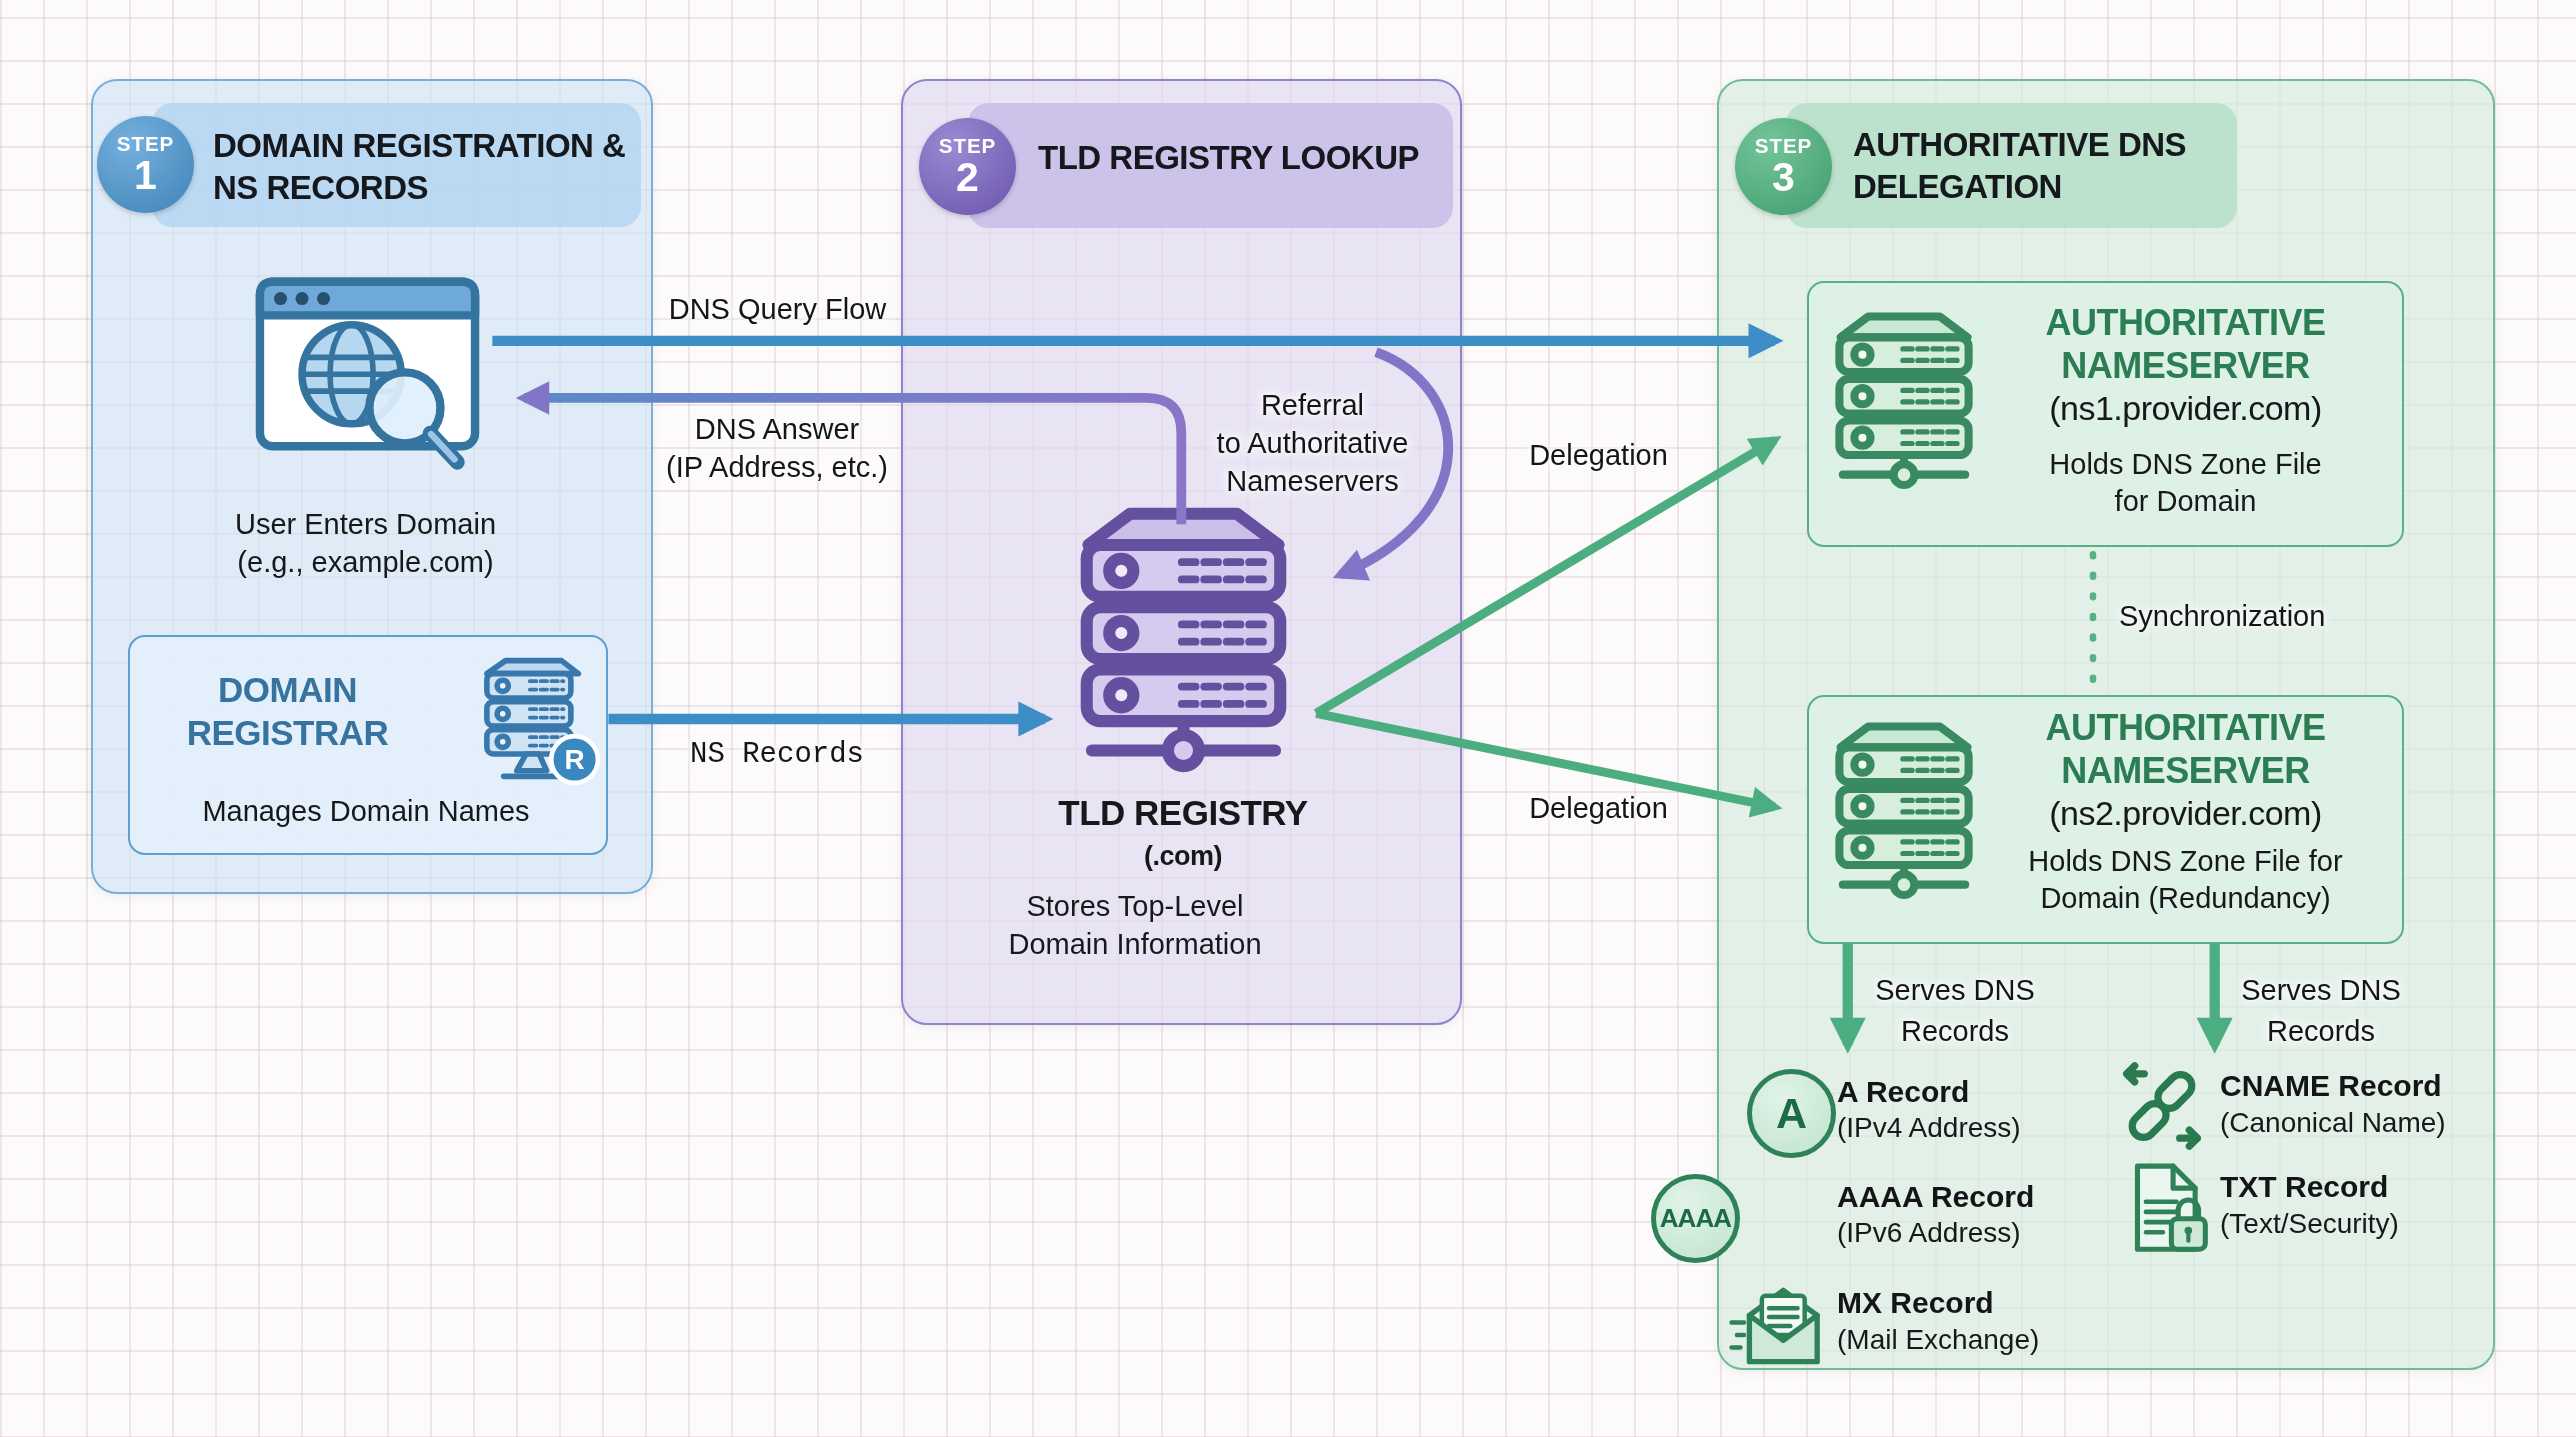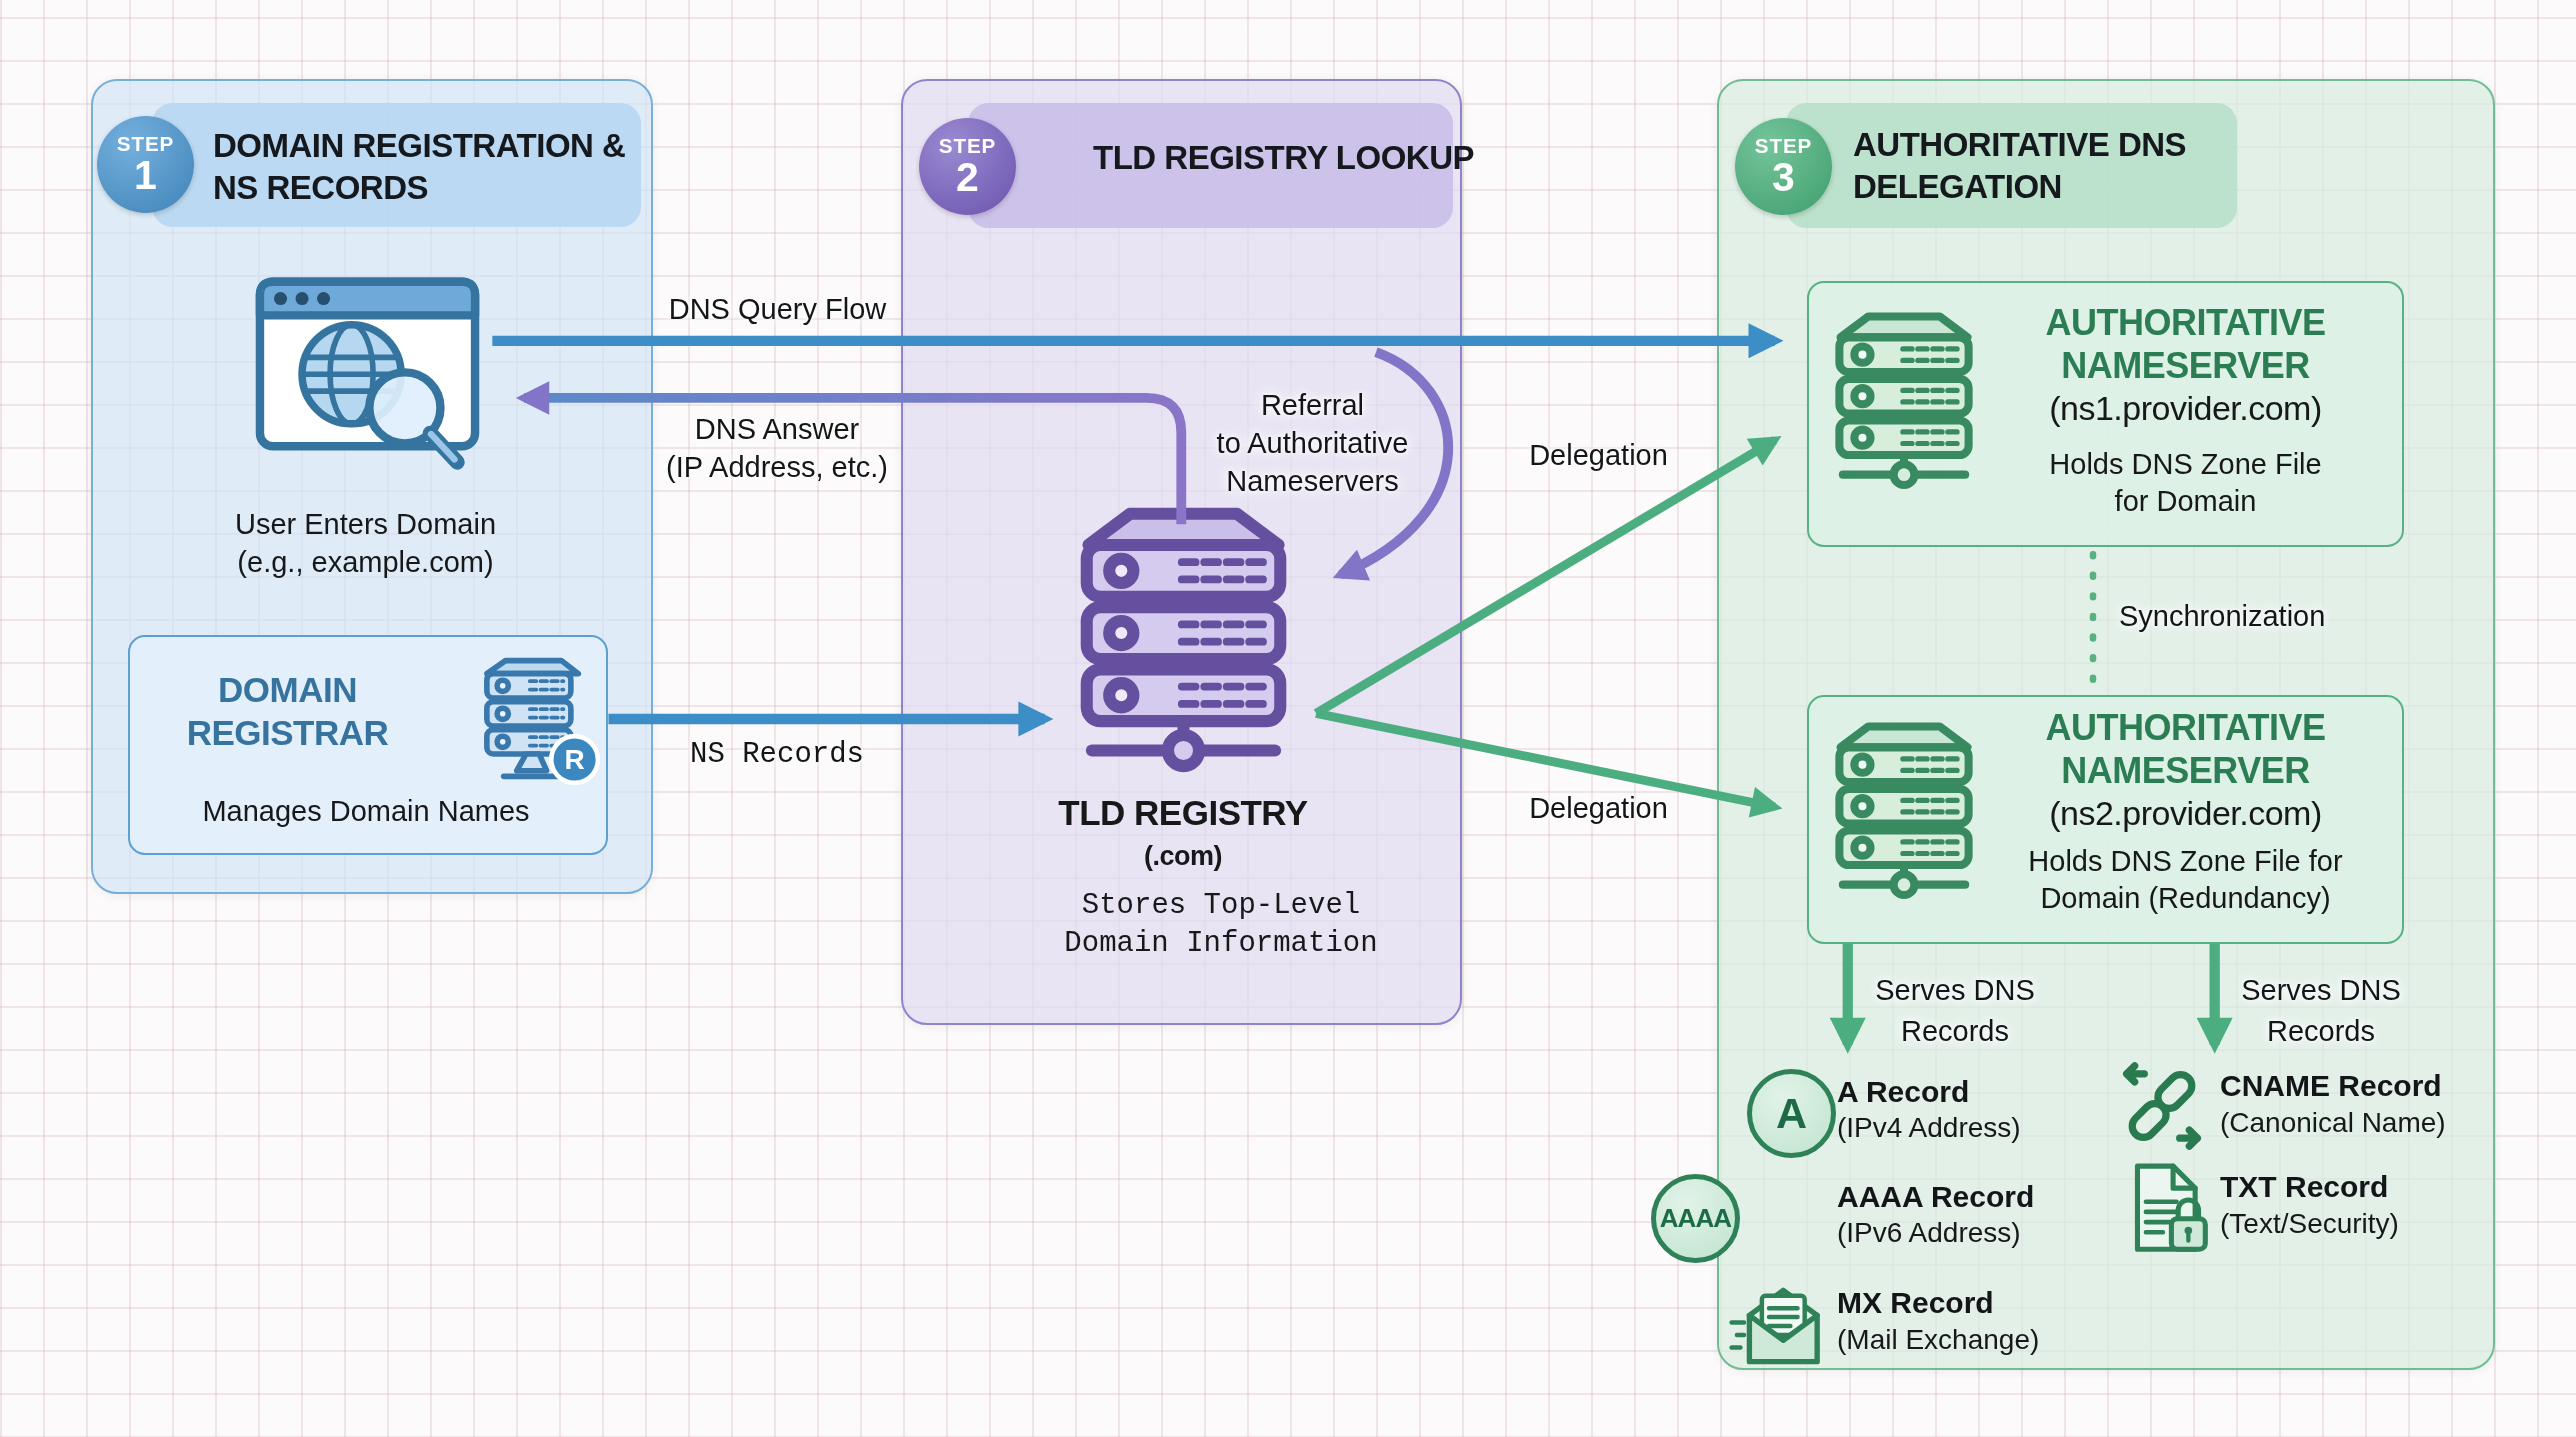--- a/index.html
+++ b/index.html
@@ -99,42 +99,42 @@
     <text x="102" y="122" text-anchor="middle" font-size="30" font-weight="bold" fill="#ffffff" font-family="Liberation Sans, sans-serif">R</text>
   </svg>
   <div class="abs cap ctr" style="left:128px;top:792px;width:476px;">Manages Domain Names</div>
 
   <div class="panel p2" style="left:901px;top:79px;width:557px;height:942px;"></div>
   <div class="pill h2" style="left:968px;top:103px;width:485px;height:125px;"></div>
   <div class="badge b2" style="left:919px;top:118px;">
     <span class="bw">STEP</span>
     <span class="bn">2</span>
   </div>
-  <div class="ptitle ctr" style="left:1073px;top:103px;width:421px;height:109px;display:flex;align-items:center;justify-content:center;">TLD REGISTRY LOOKUP</div>
+  <div class="ptitle ctr" style="left:1018px;top:103px;width:421px;height:109px;display:flex;align-items:center;justify-content:center;">TLD REGISTRY LOOKUP</div>
 
   <svg class="abs" style="left:1071px;top:500px;" width="225" height="273" viewBox="0 0 130 158">
     <g stroke="#64509f" stroke-width="7" stroke-linejoin="round" stroke-linecap="round">
       <path d="M34 8 L96 8 L120 26 L10 26 Z" fill="#c9bfe8"></path>
       <rect x="9" y="26" width="112" height="30" rx="8" fill="#d4cbee"></rect>
       <rect x="9" y="62" width="112" height="30" rx="8" fill="#d4cbee"></rect>
       <rect x="9" y="98" width="112" height="30" rx="8" fill="#d4cbee"></rect>
       <circle cx="29" cy="41" r="7" fill="#efeaf9"></circle>
         <circle cx="29" cy="77" r="7" fill="#efeaf9"></circle>
         <circle cx="29" cy="113" r="7" fill="#efeaf9"></circle>
       <path d="M64 36 H112 M64 46 H112" stroke-width="4.5" stroke-dasharray="8 5"></path>
       <path d="M64 72 H112 M64 82 H112" stroke-width="4.5" stroke-dasharray="8 5"></path>
       <path d="M64 108 H112 M64 118 H112" stroke-width="4.5" stroke-dasharray="8 5"></path>
       <path d="M65 128 V137"></path>
       <path d="M12 145 H118"></path>
       <circle cx="65" cy="145" r="9" fill="#d4cbee"></circle>
     </g>
   </svg>
   <div class="abs ctr" style="left:949px;top:792px;width:468px;font-size:35px;line-height:42px;font-weight:bold;letter-spacing:-0.5px;">TLD REGISTRY</div>
   <div class="abs ctr" style="left:949px;top:835px;width:468px;font-size:27px;line-height:42px;font-weight:bold;letter-spacing:-0.5px;">(.com)</div>
-  <div class="abs cap ctr pre" style="left:987px;top:887px;width:468px;font-family:Liberation Mono, monospace;">Stores Top-Level
+  <div class="abs cap ctr pre" style="left:901px;top:887px;width:468px;">Stores Top-Level
 Domain Information</div>
 
   <div class="panel p3" style="left:1717px;top:79px;width:774px;height:1287px;"></div>
   <div class="pill h3" style="left:1786px;top:103px;width:451px;height:125px;"></div>
   <div class="badge b3" style="left:1735px;top:118px;">
     <span class="bw">STEP</span>
     <span class="bn">3</span>
   </div>
   <div class="ptitle pre" style="left:1853px;top:124px;width:374px;">AUTHORITATIVE DNS
 DELEGATION</div>

